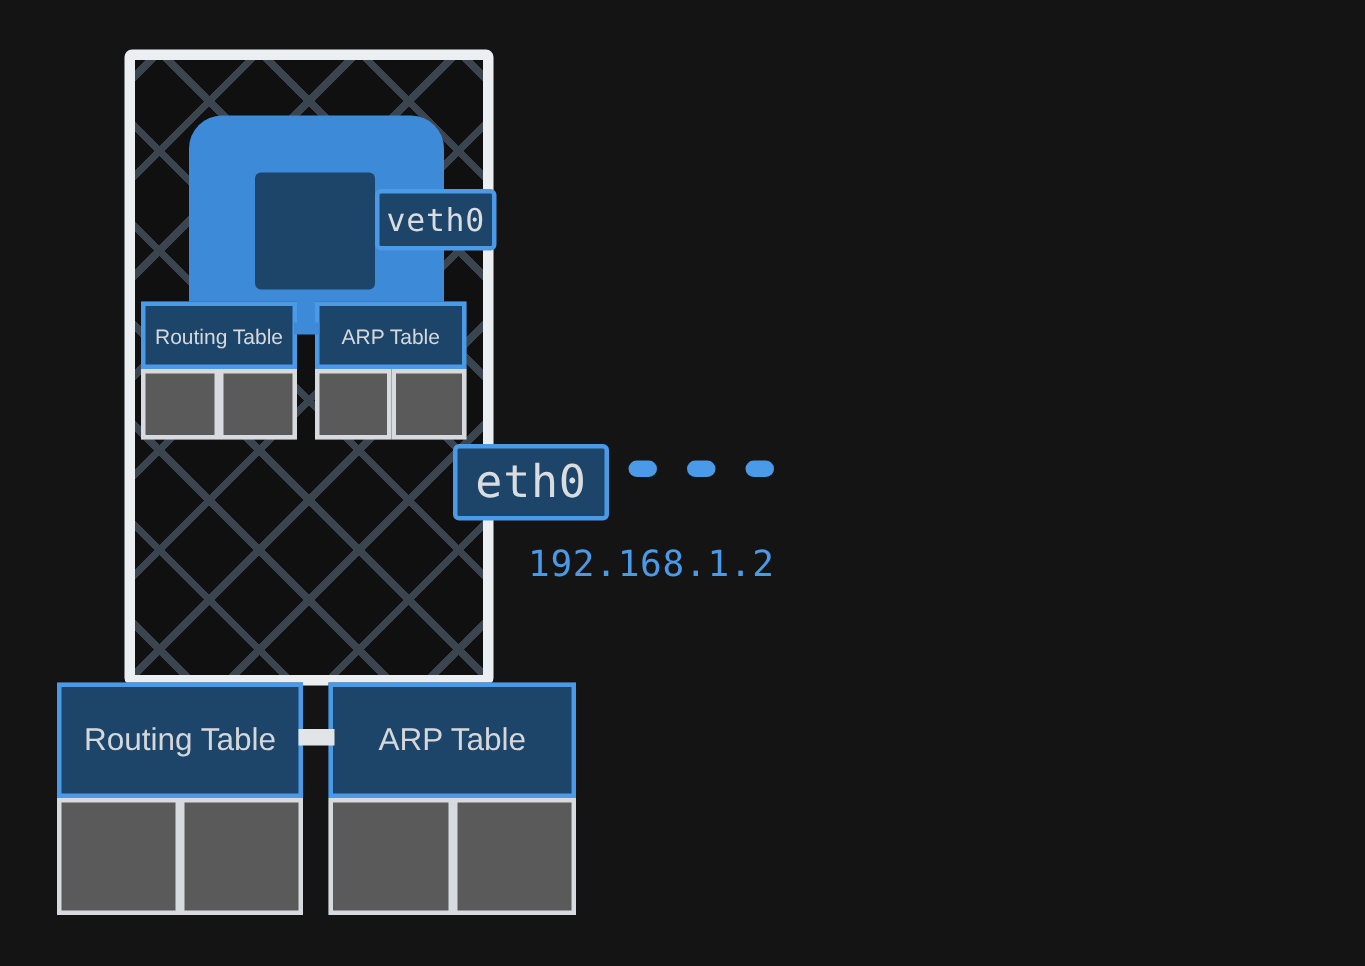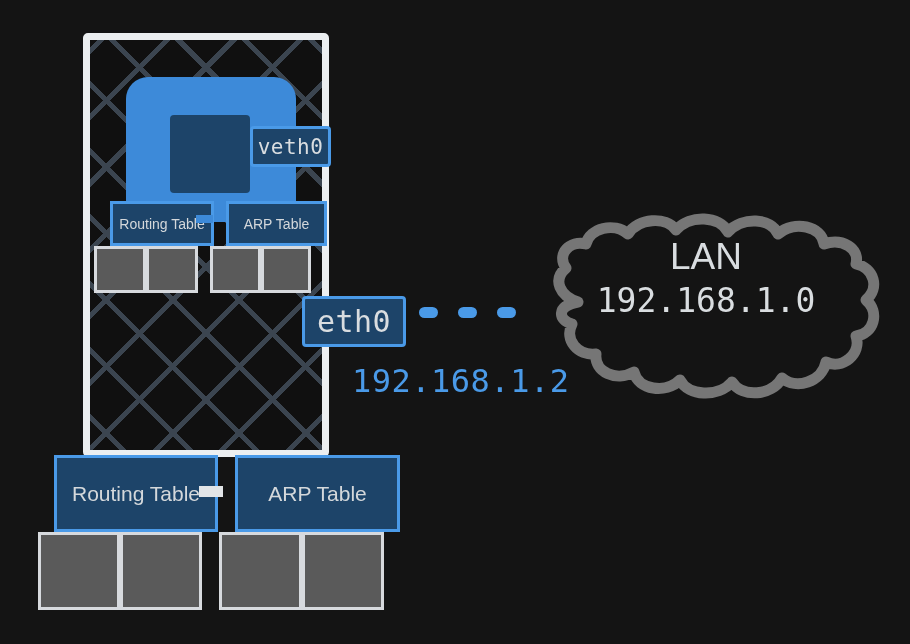--- a/index.html
+++ b/index.html
@@ -107,21 +107,20 @@
   .table-widget .tbl-header {
     box-sizing: border-box;
     background: #1d4469;
     border: 3px solid #4a9ae8;
     color: #d4d8db;
     display: flex;
     align-items: center;
     justify-content: center;
     width: 100%;
     text-align: center;
-    margin-left: 16px;
   }
   .table-widget .tbl-cells {
     display: flex;
     width: 100%;
   }
   .table-widget .tbl-cell {
     box-sizing: border-box;
     background: #5a5a5a;
     border: 3px solid #d7dade;
     flex: 1 1 50%;
@@ -183,21 +182,21 @@
   .link-dots .dot:nth-child(2) { left: 39px; }
   .link-dots .dot:nth-child(3) { left: 78px; }
 
   
   .ip-label {
     position: absolute;
     left: 352px;
     top: 362px;
     color: #4a9ae8;
     font-family: "DejaVu Sans Mono", "Liberation Mono", monospace;
-    font-size: 32px;
+    font-size: 24px;
     letter-spacing: 0.5px;
     z-index: 4;
     white-space: nowrap;
   }
 
   
   .cloud-wrap {
     position: absolute;
     left: 520px;
     top: 210px;
@@ -269,47 +268,20 @@
   </div>
 
   <div class="ip-label">192.168.1.2</div>
 
   <div class="link-dots">
     <span class="dot"></span>
     <span class="dot"></span>
     <span class="dot"></span>
   </div>
 
-  <div class="cloud-wrap">
-    <svg width="372" height="200" viewBox="0 0 372 200">
-      <path d="M58 92
-               C 40 86, 32 70, 46 58
-               C 36 44, 50 30, 66 34
-               C 70 18, 94 12, 108 24
-               C 118 8, 146 6, 156 20
-               C 170 4, 200 6, 208 22
-               C 222 6, 252 8, 258 24
-               C 274 10, 302 16, 304 34
-               C 322 28, 340 38, 336 54
-               C 354 58, 360 78, 346 90
-               C 360 102, 354 124, 336 126
-               C 342 144, 322 160, 306 152
-               C 302 172, 276 180, 262 168
-               C 252 186, 222 188, 212 172
-               C 198 188, 168 186, 160 170
-               C 146 184, 118 180, 114 162
-               C 96 172, 74 162, 76 144
-               C 58 146, 44 130, 52 114
-               C 38 110, 36 96, 58 92 Z" fill="none" stroke="#767676" stroke-width="11" stroke-linejoin="round" stroke-linecap="round"></path>
-    </svg>
-    <div class="cloud-text">
-      <div class="cloud-title">LAN</div>
-      <div class="cloud-subnet">192.168.1.0</div>
-    </div>
-  </div>
 
   <div class="tbl-connector"></div>
 
   <div class="table-widget tbl-large tbl-rt-large">
     <div class="tbl-header">
       <span>Routing Table</span>
     </div>
     <div class="tbl-cells">
       <div class="tbl-cell"></div>
       <div class="tbl-cell"></div>

